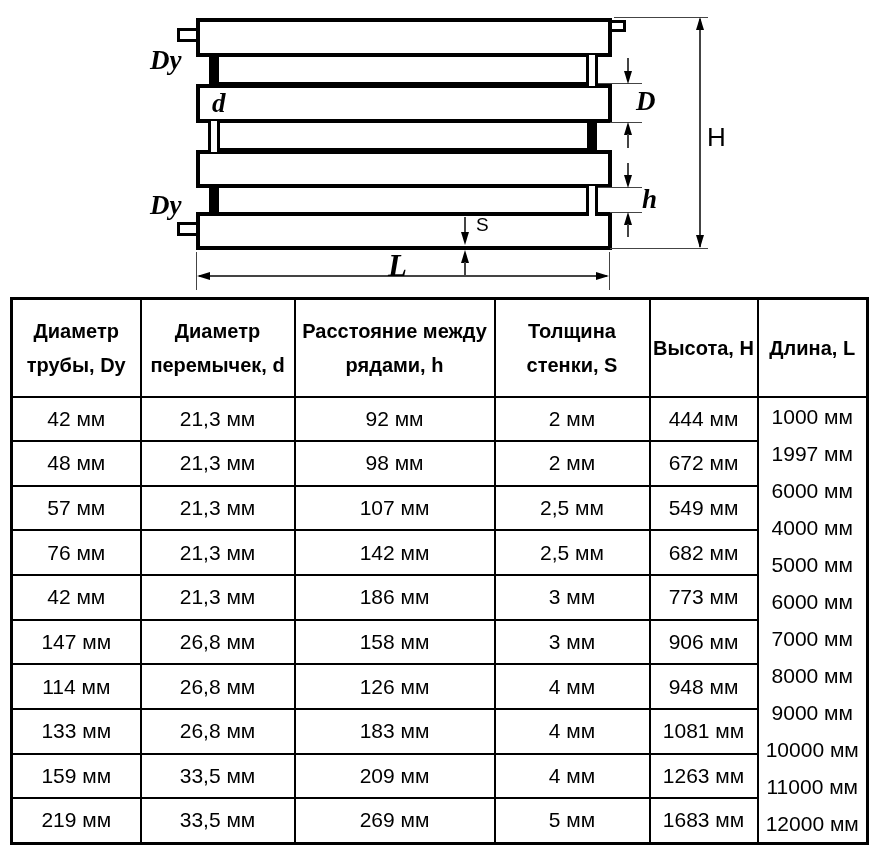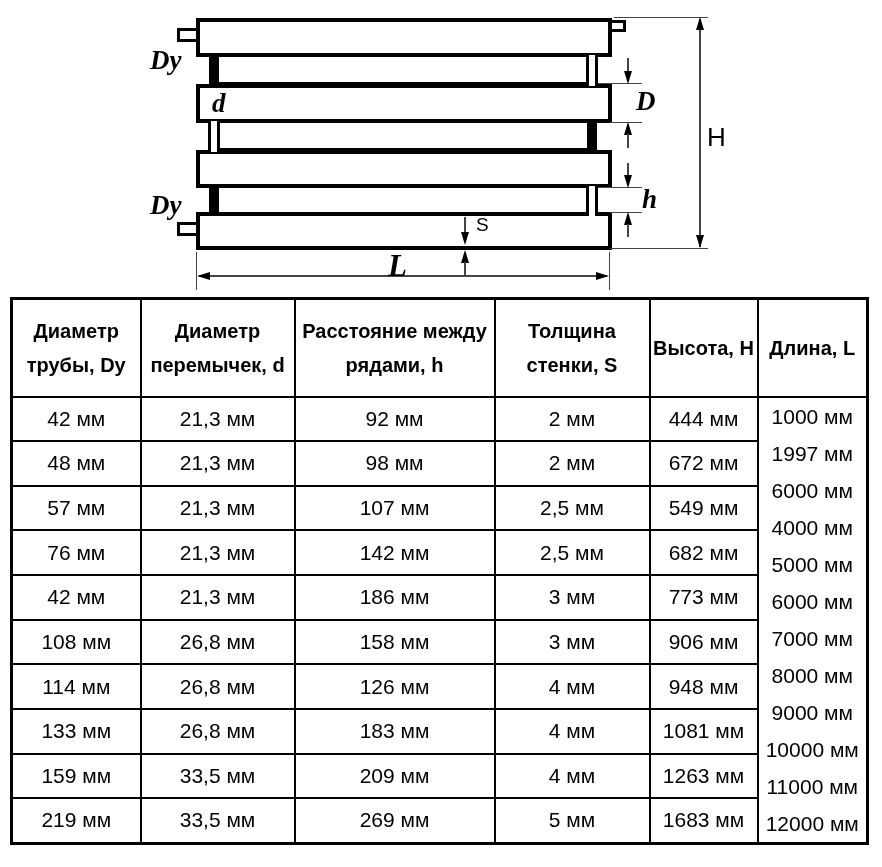--- a/index.html
+++ b/index.html
@@ -165,21 +165,21 @@
           <td>682 мм</td>
         </tr>
         <tr>
           <td>42 мм</td>
           <td>21,3 мм</td>
           <td>186 мм</td>
           <td>3 мм</td>
           <td>773 мм</td>
         </tr>
         <tr>
-          <td>108 мм</td>
+          <td>147 мм</td>
           <td>26,8 мм</td>
           <td>158 мм</td>
           <td>3 мм</td>
           <td>906 мм</td>
         </tr>
         <tr>
           <td>114 мм</td>
           <td>26,8 мм</td>
           <td>126 мм</td>
           <td>4 мм</td>

